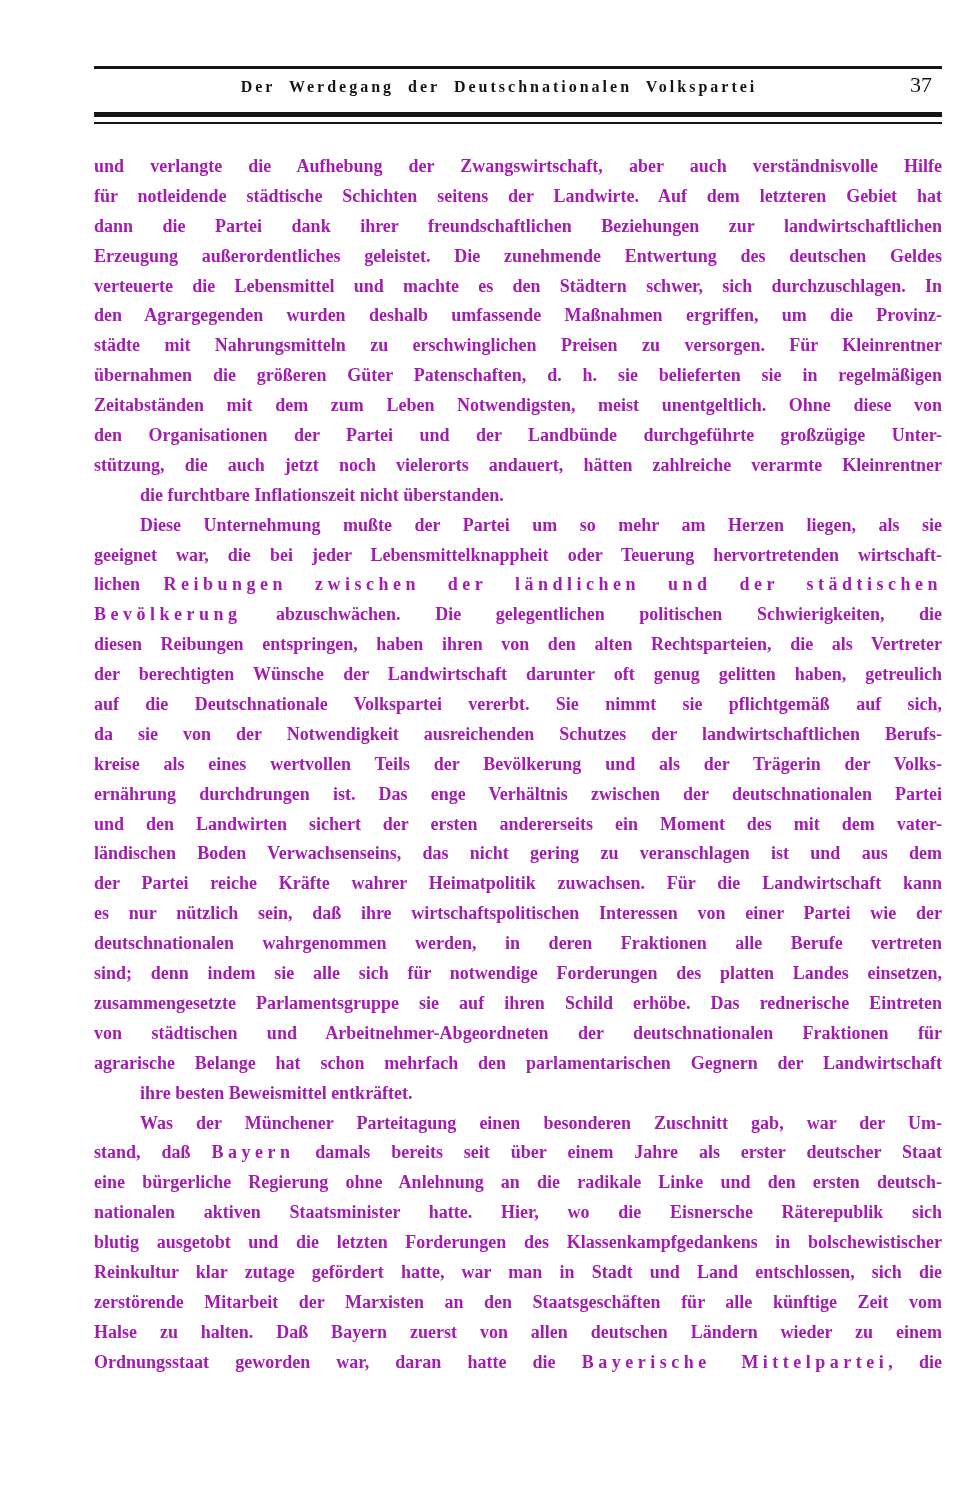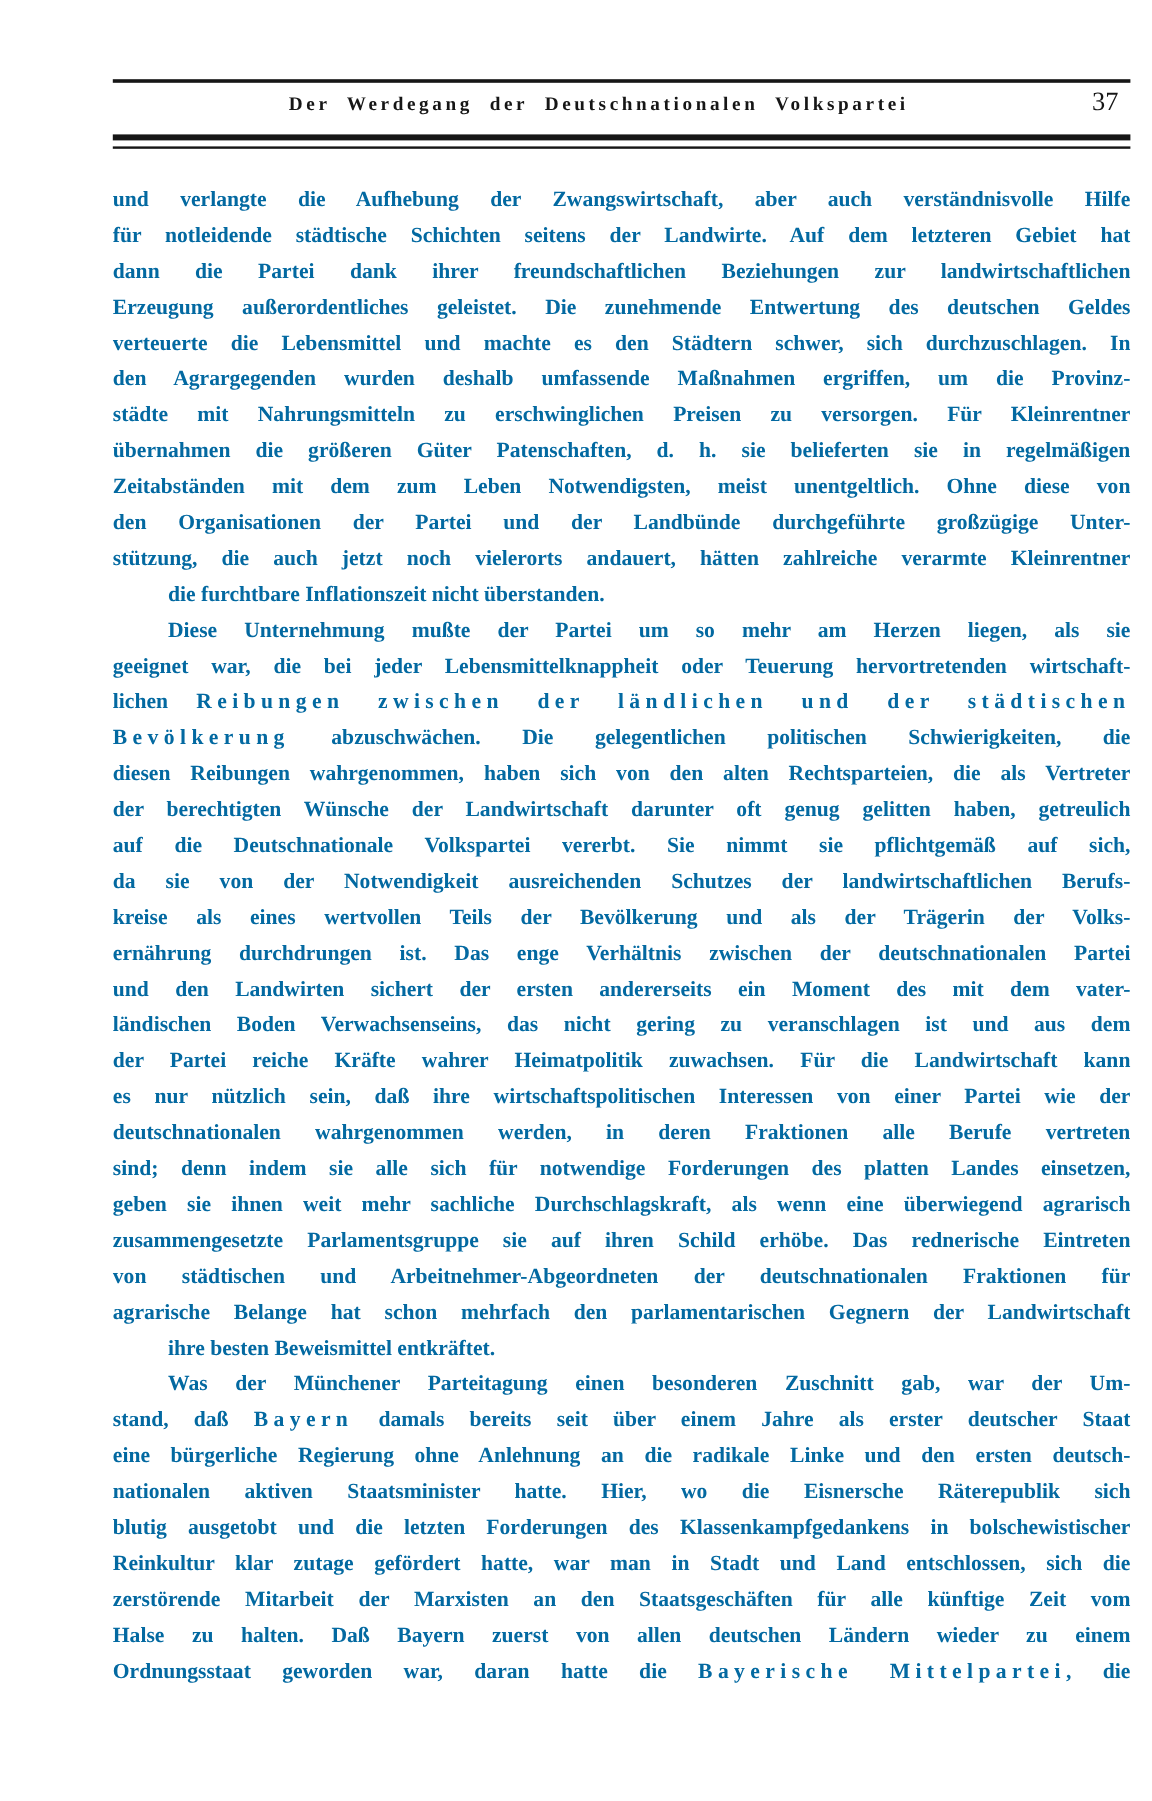--- a/index.html
+++ b/index.html
@@ -42,21 +42,21 @@
     font-size: 22px;
     font-weight: 400;
     color: #161616;
     padding-right: 10px;
   }
   
   .body-text {
     position: absolute;
     left: 94px; top: 152px;
     width: 848px;
-    color: #0369a1;
+    color: #a21caf;
   }
   .line {
     height: 29.9px;
     line-height: 29.9px;
     font-size: 18px;
     font-weight: 700;
     text-align: justify;
     text-align-last: justify;
     overflow: hidden;
     white-space: nowrap;
@@ -93,33 +93,32 @@
         <div class="line"><span class="seg">Zeitabständen mit dem zum Leben Notwendigsten, meist unentgeltlich. Ohne diese von</span></div>
         <div class="line"><span class="seg">den Organisationen der Partei und der Landbünde durchgeführte großzügige Unter-</span></div>
         <div class="line"><span class="seg">stützung, die auch jetzt noch vielerorts andauert, hätten zahlreiche verarmte Kleinrentner</span></div>
         <div class="line no-just"><span class="seg">die furchtbare Inflationszeit nicht überstanden.</span></div>
       </div>
       <div class="paragraph">
         <div class="line indent"><span class="seg">Diese Unternehmung mußte der Partei um so mehr am Herzen liegen, als sie</span></div>
         <div class="line"><span class="seg">geeignet war, die bei jeder Lebensmittelknappheit oder Teuerung hervortretenden wirtschaft-</span></div>
         <div class="line"><span class="seg">lichen </span><span class="seg sp">Reibungen zwischen der ländlichen und der städtischen</span></div>
         <div class="line"><span class="seg sp">Bevölkerung</span><span class="seg"> abzuschwächen. Die gelegentlichen politischen Schwierigkeiten, die</span></div>
-        <div class="line"><span class="seg">diesen Reibungen wahrgenommen, haben sich von den alten Rechtsparteien, die als Vertreter</span></div>
+        <div class="line"><span class="seg">diesen Reibungen entspringen, haben ihren von den alten Rechtsparteien, die als Vertreter</span></div>
         <div class="line"><span class="seg">der berechtigten Wünsche der Landwirtschaft darunter oft genug gelitten haben, getreulich</span></div>
         <div class="line"><span class="seg">auf die Deutschnationale Volkspartei vererbt. Sie nimmt sie pflichtgemäß auf sich,</span></div>
         <div class="line"><span class="seg">da sie von der Notwendigkeit ausreichenden Schutzes der landwirtschaftlichen Berufs-</span></div>
         <div class="line"><span class="seg">kreise als eines wertvollen Teils der Bevölkerung und als der Trägerin der Volks-</span></div>
         <div class="line"><span class="seg">ernährung durchdrungen ist. Das enge Verhältnis zwischen der deutschnationalen Partei</span></div>
         <div class="line"><span class="seg">und den Landwirten sichert der ersten andererseits ein Moment des mit dem vater-</span></div>
         <div class="line"><span class="seg">ländischen Boden Verwachsenseins, das nicht gering zu veranschlagen ist und aus dem</span></div>
         <div class="line"><span class="seg">der Partei reiche Kräfte wahrer Heimatpolitik zuwachsen. Für die Landwirtschaft kann</span></div>
         <div class="line"><span class="seg">es nur nützlich sein, daß ihre wirtschaftspolitischen Interessen von einer Partei wie der</span></div>
         <div class="line"><span class="seg">deutschnationalen wahrgenommen werden, in deren Fraktionen alle Berufe vertreten</span></div>
         <div class="line"><span class="seg">sind; denn indem sie alle sich für notwendige Forderungen des platten Landes einsetzen,</span></div>
-        <div class="line"><span class="seg">geben sie ihnen weit mehr sachliche Durchschlagskraft, als wenn eine überwiegend agrarisch</span></div>
         <div class="line"><span class="seg">zusammengesetzte Parlamentsgruppe sie auf ihren Schild erhöbe. Das rednerische Eintreten</span></div>
         <div class="line"><span class="seg">von städtischen und Arbeitnehmer-Abgeordneten der deutschnationalen Fraktionen für</span></div>
         <div class="line"><span class="seg">agrarische Belange hat schon mehrfach den parlamentarischen Gegnern der Landwirtschaft</span></div>
         <div class="line no-just"><span class="seg">ihre besten Beweismittel entkräftet.</span></div>
       </div>
       <div class="paragraph">
         <div class="line indent"><span class="seg">Was der Münchener Parteitagung einen besonderen Zuschnitt gab, war der Um-</span></div>
         <div class="line"><span class="seg">stand, daß </span><span class="seg sp">Bayern</span><span class="seg"> damals bereits seit über einem Jahre als erster deutscher Staat</span></div>
         <div class="line"><span class="seg">eine bürgerliche Regierung ohne Anlehnung an die radikale Linke und den ersten deutsch-</span></div>
         <div class="line"><span class="seg">nationalen aktiven Staatsminister hatte. Hier, wo die Eisnersche Räterepublik sich</span></div>

